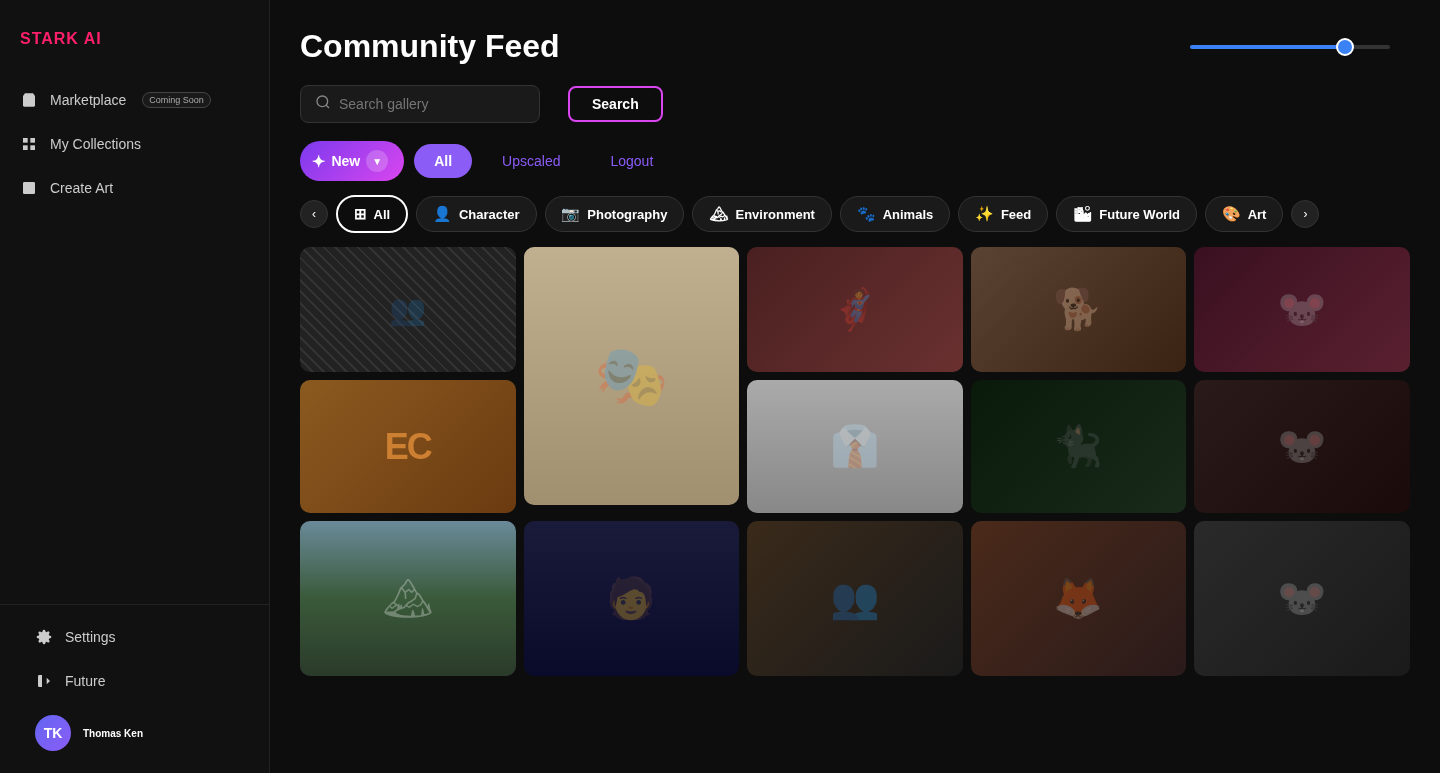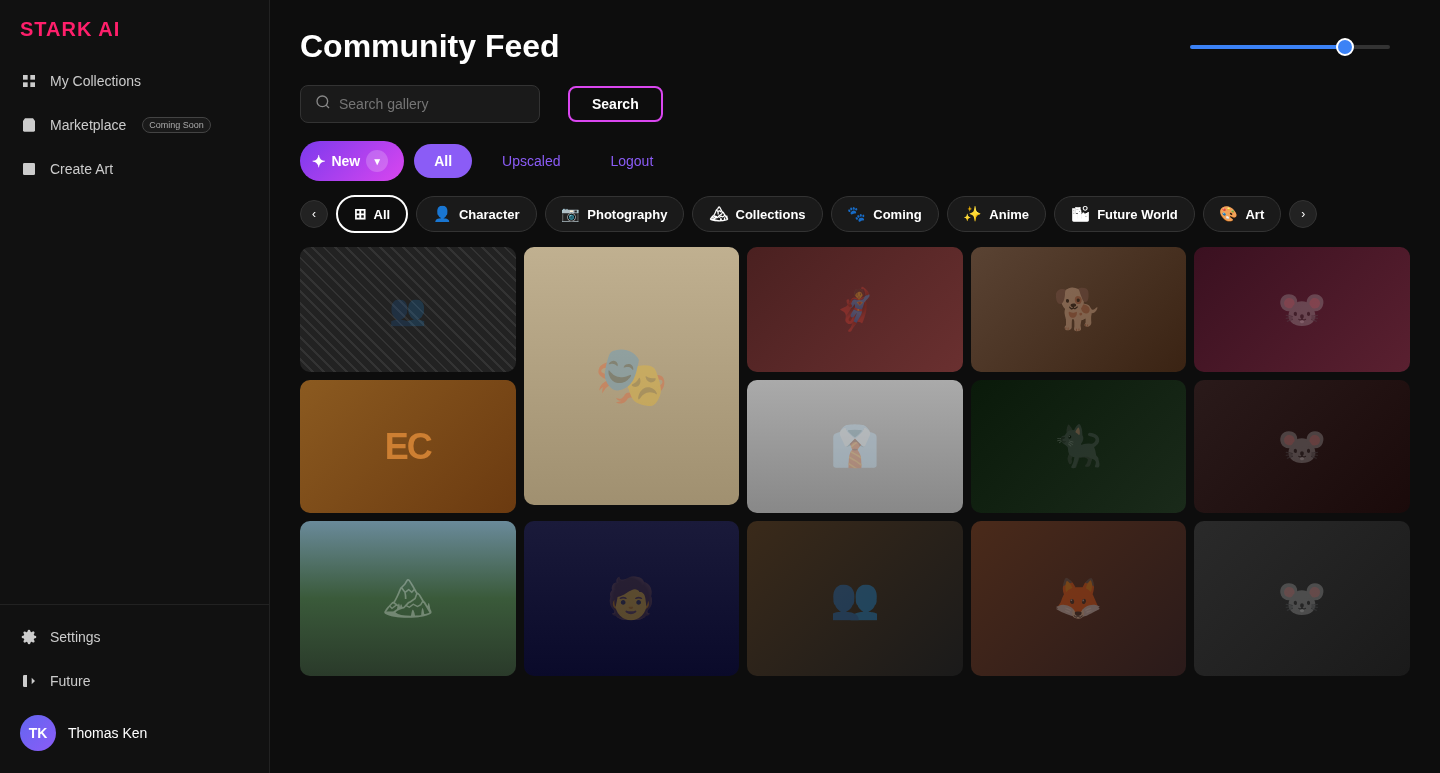--- a/index.html
+++ b/index.html
@@ -17,22 +17,22 @@
     .sidebar {
       width: 270px;
       min-width: 270px;
       background: #111;
       display: flex;
       flex-direction: column;
       padding: 0;
       border-right: 1px solid #222;
     }
     .logo {
-      padding: 18px 20px;
-      font-size: 20px;
+      padding: 30px 20px;
+      font-size: 16px;
       font-weight: 900;
       letter-spacing: 1px;
       color: #fff;
     }
     .logo span { color: #ff1f6b; }
 
     .nav-item {
       display: flex;
       align-items: center;
       gap: 12px;
@@ -72,21 +72,21 @@
       font-size: 11px;
       font-weight: 700;
       color: #666;
       text-transform: uppercase;
       letter-spacing: 1px;
     }
 
     .sidebar-bottom {
       margin-top: auto;
       border-top: 1px solid #222;
-      padding: 10px 0;
+      padding: 10px 15px;
     }
 
     .user-profile {
       display: flex;
       align-items: center;
       gap: 12px;
       padding: 12px 20px;
       cursor: pointer;
     }
     .avatar {
@@ -96,22 +96,22 @@
       background: linear-gradient(135deg, #6366f1, #8b5cf6);
       display: flex;
       align-items: center;
       justify-content: center;
       font-size: 14px;
       font-weight: 700;
       color: #fff;
       flex-shrink: 0;
     }
     .username {
-      font-size: 14px;
-      font-weight: 400;
+      font-size: 10px;
+      font-weight: 700;
       color: #fff;
     }
 
     
     .main {
       flex: 1;
       display: flex;
       flex-direction: column;
       background: #0d0d0d;
       overflow: hidden;
@@ -312,42 +312,42 @@
   </style>
 </head>
 <body>
 
 <aside class="sidebar">
   <div class="logo">
     <span>STARK </span><span style="color:#ff1f6b">AI</span>
   </div>
 
   <nav>
+    <div class="nav-item">
+      <span class="nav-icon">
+        <svg viewBox="0 0 24 24">
+            <path d="M6 2L3 6v14a2 2 0 002 2h14a2 2 0 002-2V6l-3-4z"></path>
+            <line x1="3" y1="6" x2="21" y2="6"></line>
+            <path d="M16 10a4 4 0 01-8 0"></path>
+          </svg>
+      </span>
+      <span>Marketplace</span>
+      <span class="coming-soon-badge">Coming Soon</span>
+    </div>
     <div class="nav-item">
       <span class="nav-icon">
         <svg viewBox="0 0 24 24">
             <rect x="3" y="3" width="7" height="7"></rect>
             <rect x="14" y="3" width="7" height="7"></rect>
             <rect x="3" y="14" width="7" height="7"></rect>
             <rect x="14" y="14" width="7" height="7"></rect>
           </svg>
       </span>
       <span>My Collections</span>
     </div>
-    <div class="nav-item">
-      <span class="nav-icon">
-        <svg viewBox="0 0 24 24">
-            <path d="M6 2L3 6v14a2 2 0 002 2h14a2 2 0 002-2V6l-3-4z"></path>
-            <line x1="3" y1="6" x2="21" y2="6"></line>
-            <path d="M16 10a4 4 0 01-8 0"></path>
-          </svg>
-      </span>
-      <span>Marketplace</span>
-      <span class="coming-soon-badge">Coming Soon</span>
-    </div>
   </nav>
 
 
   <div class="nav-item">
     <span class="nav-icon">
       <svg viewBox="0 0 24 24">
           <rect x="3" y="3" width="18" height="18" rx="2"></rect>
           <line x1="12" y1="8" x2="12" y2="16"></line>
           <line x1="8" y1="12" x2="16" y2="12"></line>
         </svg>
@@ -423,29 +423,29 @@
     <button class="cat-btn">
       <span class="cat-icon">👤</span>
       <span>Character</span>
     </button>
     <button class="cat-btn">
       <span class="cat-icon">📷</span>
       <span>Photography</span>
     </button>
     <button class="cat-btn">
       <span class="cat-icon">🏔</span>
-      <span>Collections</span>
+      <span>Environment</span>
     </button>
     <button class="cat-btn">
       <span class="cat-icon">🐾</span>
-      <span>Coming</span>
+      <span>Animals</span>
     </button>
     <button class="cat-btn">
       <span class="cat-icon">✨</span>
-      <span>Anime</span>
+      <span>Feed</span>
     </button>
     <button class="cat-btn">
       <span class="cat-icon">🏙</span>
       <span>Future World</span>
     </button>
     <button class="cat-btn">
       <span class="cat-icon">🎨</span>
       <span>Art</span>
     </button>
     <div class="cat-nav">›</div>

